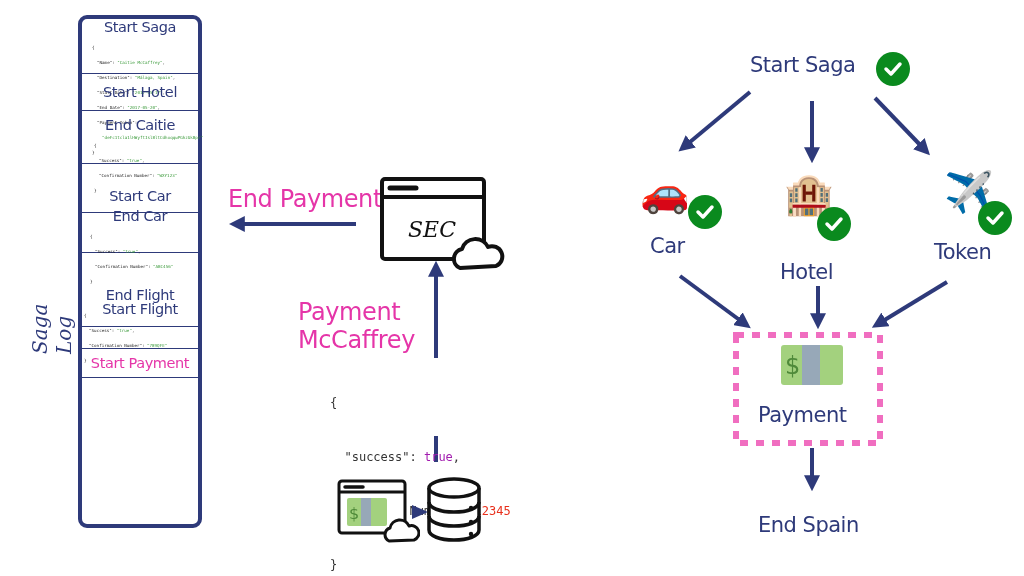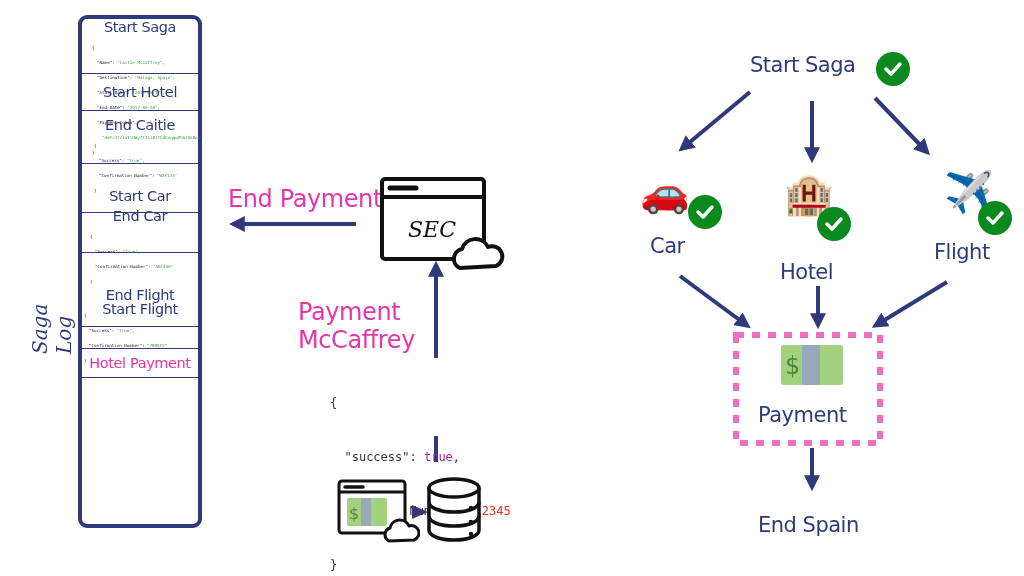--- a/index.html
+++ b/index.html
@@ -80,21 +80,21 @@
     <span class="lbl" style="">End Flight</span>
     <div class="json-mini" style="margin-left:2px;">
       <div>{</div>
       <div>  "Success": <span class="s">"true"</span>,</div>
       <div>  "Confirmation Number": <span class="s">"789QFE"</span></div>
       <div>}</div>
     </div>
   </div>
 
   <div class="log-entry pinktxt" style="top:330px;height:28px;line-height:28px;">
-    <span class="lbl">Hotel Payment</span>
+    <span class="lbl">Start Payment</span>
   </div>
 </div>
 
 <div class="abs lbl-pink" style="left:228px;top:185px;">End Payment</div>
 
 <svg class="abs" style="left:0;top:0;" width="1024" height="576">
   <defs>
     <marker id="ah" markerWidth="4" markerHeight="4" refX="2.2" refY="2" orient="auto" markerUnits="strokeWidth">
       <path d="M0,0 L4,2 L0,4 Z" fill="#2e3a7a"></path>
     </marker>
@@ -183,21 +183,21 @@
     </svg>
 </div>
 <div class="abs lbl-big" style="left:780px;top:260px;">Hotel</div>
 
 <div class="abs" style="left:944px;top:170px;font-size:40px;line-height:44px;">✈️</div>
 <div class="abs check" style="left:978px;top:201px;">
   <svg width="20" height="20" viewBox="0 0 20 20">
       <path d="M3,10 L8,15 L17,5" fill="none" stroke="#fff" stroke-width="3.5" stroke-linecap="round" stroke-linejoin="round"></path>
     </svg>
 </div>
-<div class="abs lbl-big" style="left:934px;top:240px;">Flight</div>
+<div class="abs lbl-big" style="left:934px;top:240px;">Token</div>
 
 <svg class="abs" style="left:780px;top:344px;" width="64" height="42" viewBox="0 0 64 42">
   <rect x="1" y="1" width="62" height="40" rx="3" fill="#a3d17e"></rect>
   <rect x="22" y="1" width="18" height="40" fill="#97a8b8"></rect>
   <text x="5" y="30" font-family="DejaVu Sans, sans-serif" font-size="24" fill="#4f8a3a">$</text>
 </svg>
 <div class="abs lbl-big" style="left:758px;top:403px;">Payment</div>
 
 <div class="abs lbl-big" style="left:758px;top:513px;">End Spain</div>
 

